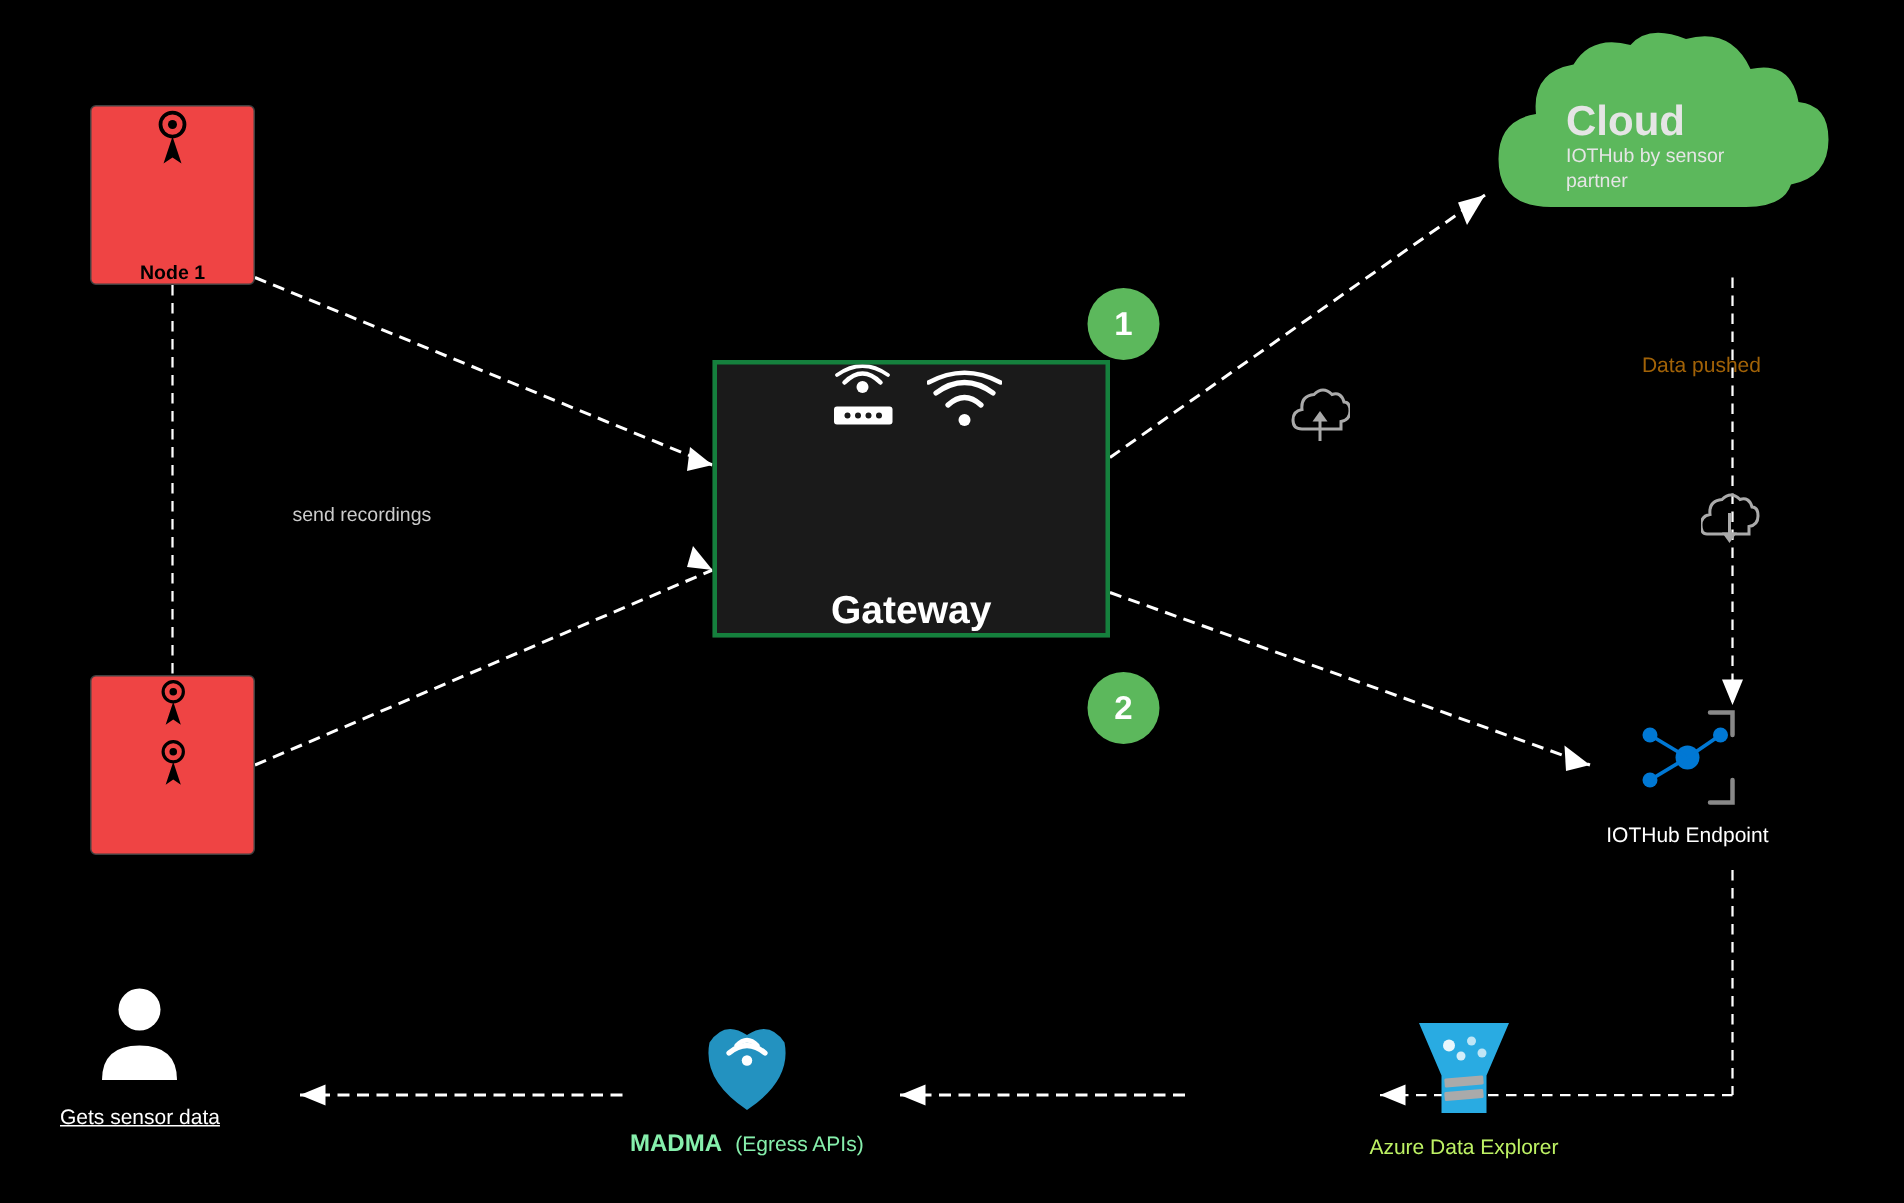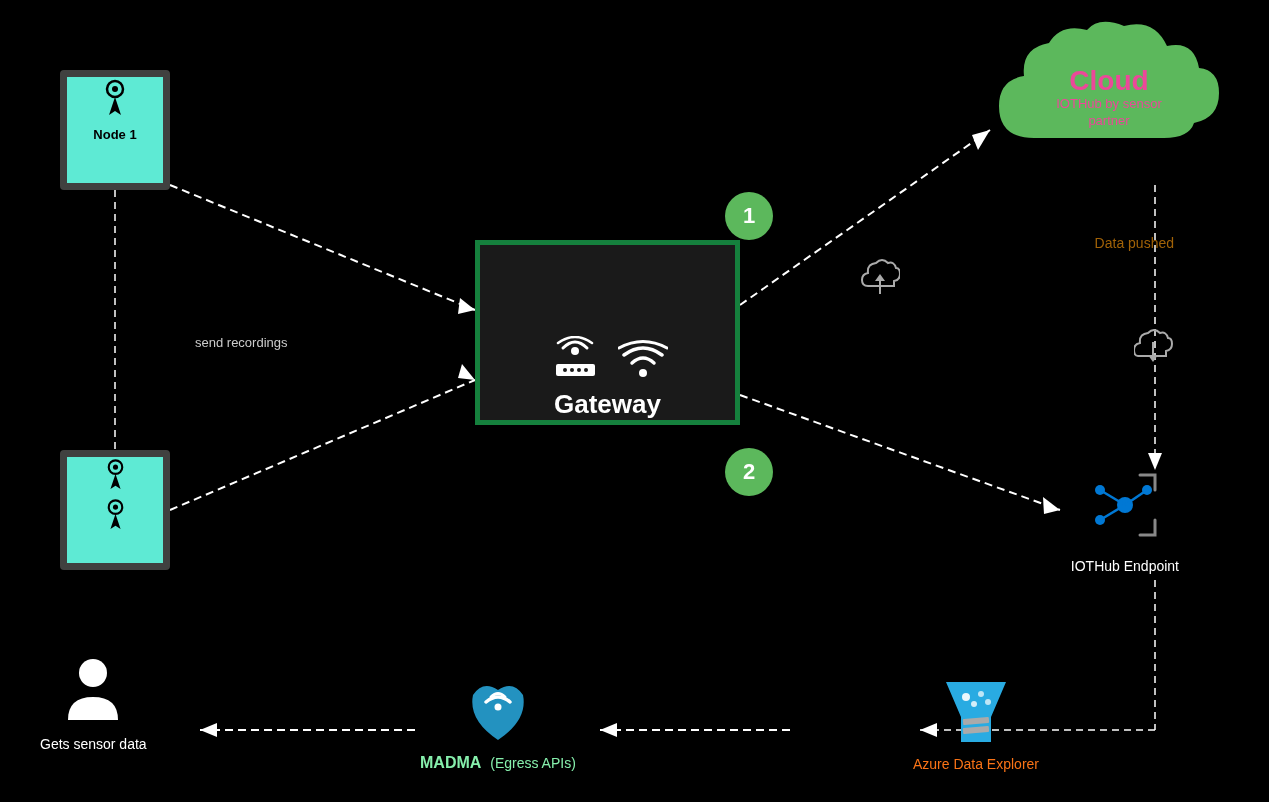--- a/index.html
+++ b/index.html
@@ -37,45 +37,44 @@
     }
     .cloud-shape svg {
       width: 100%;
       height: 100%;
     }
     .cloud-text {
       position: absolute;
       top: 50%;
       left: 50%;
       transform: translate(-50%, -50%);
-      text-align: center;
-      color: #ec4899;
+      color: #e5e5e5;
       pointer-events: none;
     }
     .cloud-title {
       font-size: 28px;
       font-weight: bold;
       line-height: 1.1;
     }
     .cloud-subtitle {
       font-size: 13px;
       line-height: 1.3;
     }
 
     
     .node-box {
       position: absolute;
-      background: #5eead4;
-      border: 7px solid #404040;
+      background: #ef4444;
+      border: 1px solid #404040;
       border-radius: 4px;
       color: #000;
       display: flex;
       flex-direction: column;
       align-items: center;
-      justify-content: flex-start;
+      justify-content: space-between;
       width: 110px;
       height: 120px;
     }
     .node-box .node-label {
       font-size: 13px;
       font-weight: bold;
       color: #000;
       margin-top: 5px;
     }
 
@@ -87,29 +86,29 @@
       display: flex;
       flex-direction: column;
       align-items: center;
       gap: 2px;
     }
 
     
     .gateway-box {
       position: absolute;
       background: #1a1a1a;
-      border: 5px solid #15803d;
+      border: 3px solid #15803d;
       width: 265px;
       height: 185px;
       top: 240px;
       left: 475px;
       display: flex;
       flex-direction: column;
       align-items: center;
-      justify-content: flex-end;
+      justify-content: space-between;
       gap: 8px;
     }
     .gateway-icons {
       display: flex;
       gap: 15px;
       align-items: center;
     }
     .gateway-label {
       font-size: 26px;
       font-weight: bold;
@@ -135,41 +134,42 @@
     #circle2 { top: 448px; left: 725px; }
 
     
     .iothub-container {
       position: absolute;
       top: 470px;
       right: 90px;
       display: flex;
       flex-direction: column;
       align-items: center;
-      gap: 18px;
+      gap: 8px;
     }
     .iothub-label {
       font-size: 14px;
       color: #fff;
       text-align: center;
     }
 
     
     .bottom-person {
       position: absolute;
       bottom: 50px;
       left: 40px;
       display: flex;
       flex-direction: column;
       align-items: center;
       gap: 6px;
     }
     .bottom-person-label {
       font-size: 14px;
       color: #fff;
+      text-decoration: underline;
     }
 
     .madma-container {
       position: absolute;
       bottom: 30px;
       left: 420px;
       display: flex;
       flex-direction: column;
       align-items: center;
       gap: 4px;
@@ -184,21 +184,21 @@
       position: absolute;
       bottom: 30px;
       right: 230px;
       display: flex;
       flex-direction: column;
       align-items: center;
       gap: 4px;
     }
     .azure-label {
       font-size: 14px;
-      color: #f97316;
+      color: #bef264;
     }
 
     
     .send-recordings {
       position: absolute;
       top: 335px;
       left: 195px;
       font-size: 13px;
       color: #ccc;
     }

